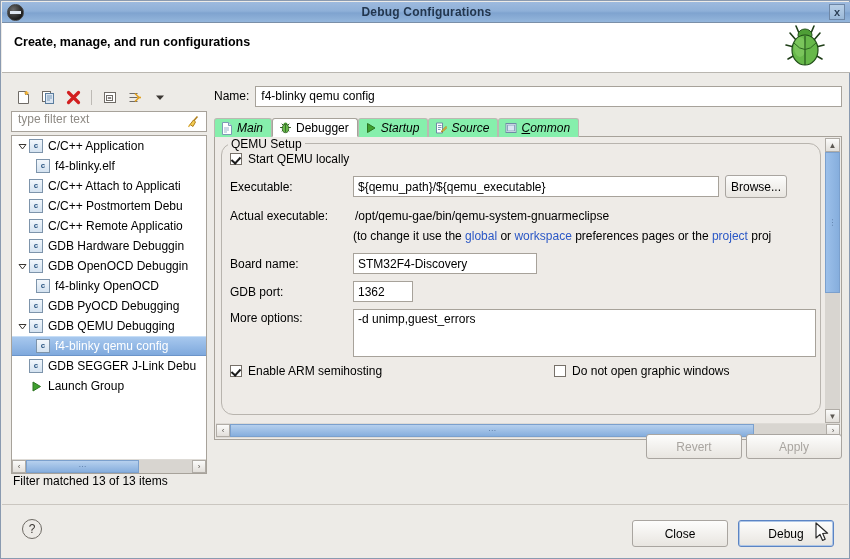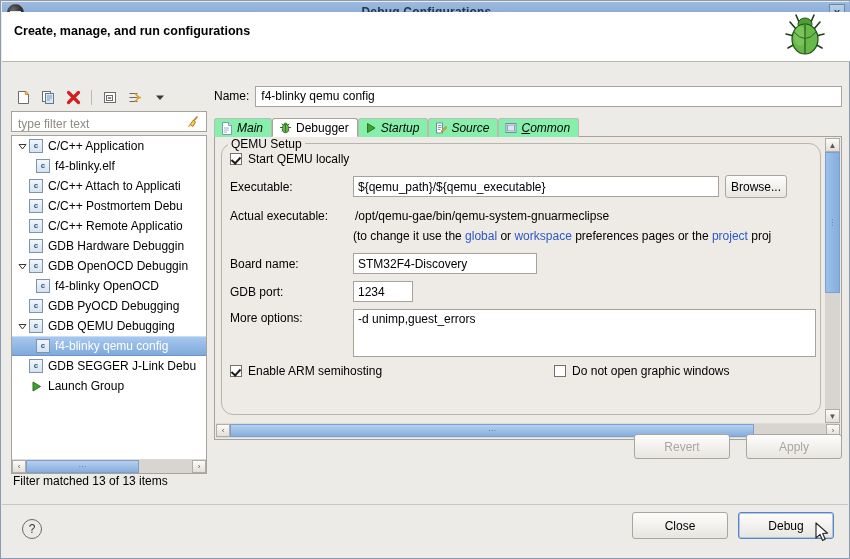--- a/index.html
+++ b/index.html
@@ -48,21 +48,21 @@
   .title-close {
     width: 16px; height: 16px; margin-right: 5px;
     border: 1px solid #6e87a6;
     background: linear-gradient(to bottom, #b9d0e8, #9ab8d8);
     color: #2b3f56; font-size: 11px; font-weight: bold;
     display: flex; align-items: center; justify-content: center;
     flex: none; box-sizing: border-box;
   }
   
   .header {
-    position: absolute; left: 1px; top: 11px;
+    position: absolute; left: 1px; top: 22px;
     width: 848px; height: 50px;
     background: #ffffff;
     border-bottom: 1px solid #b9b6b0;
     box-sizing: border-box;
   }
   .header-title {
     position: absolute; left: 12px; top: 12px;
     font-size: 12.5px; font-weight: bold; color: #000;
   }
   .bug {
@@ -84,21 +84,21 @@
   }
   .tb-sep {
     width: 1px; height: 15px; background: #bdbab5; margin: 0 3px;
   }
   .filterbox {
     position: relative;
     height: 21px; margin-top: 2px;
     background: #fff;
     border: 1px solid #a7a29a;
     box-sizing: border-box;
-    display: flex; align-items: flex-end;
+    display: flex; align-items: flex-start;
   }
   .filter-ph {
     padding-left: 6px; color: #8e8a84; font-size: 12px;
   }
   .broom { position: absolute; right: 6px; top: 3px; }
   .tree {
     position: absolute; left: 0; top: 50px;
     width: 196px; height: 328px;
     background: #fff;
     border: 1px solid #a7a29a;
@@ -277,38 +277,38 @@
     display: flex; align-items: center; justify-content: center;
     color: #5d7ea8; font-size: 8px;
   }
   .panel-hscroll {
     position: absolute; left: 1px; right: 1px; bottom: 1px;
     height: 15px; background: #dedbd6;
     display: flex; align-items: center;
   }
   .action-row {
     position: absolute; right: 0; top: 349px;
-    display: flex; gap: 16px; padding-left: 10px;
+    display: flex; gap: 4px; padding-left: 10px;
   }
   .action-row .btn { width: 96px; height: 25px; }
   
   .footer {
     position: absolute; left: 1px; right: 1px; bottom: 1px;
     height: 52px;
     background: #edebe7;
     border-top: 1px solid #cac6c0;
   }
   .help-icon {
     position: absolute; left: 20px; top: 14px;
     width: 18px; height: 18px; border-radius: 50%;
     border: 1px solid #6e6a64; color: #3b3733;
     font-size: 12px; display: flex; align-items: center; justify-content: center;
   }
   .footer-btns {
-    position: absolute; right: 14px; top: 7px;
+    position: absolute; right: 14px; top: 15px;
     display: flex; gap: 10px;
   }
   .footer-btns .btn { width: 96px; height: 27px; }
   .btn.focus {
     border: 1px solid #5b84c4;
     box-shadow: 0 0 0 1px #aec6e6 inset;
   }
   .cursor { position: absolute; left: 814px; top: 521px; }
 </style>
 </head>
@@ -588,21 +588,21 @@
           </div>
 
           <div class="frow">
             <span class="flabel">Board name:</span>
             <div class="txt" style="width:184px">STM32F4-Discovery</div>
           </div>
 
 
           <div class="frow">
             <span class="flabel">GDB port:</span>
-            <div class="txt" style="width:60px">1234</div>
+            <div class="txt" style="width:60px">1362</div>
           </div>
 
           <div class="frow" style="align-items:flex-start">
             <span class="flabel" style="padding-top:2px">More options:</span>
             <div class="txtarea" style="width:463px;height:48px">-d unimp,guest_errors</div>
           </div>
 
           <div class="frow" style="margin-top:3px">
             <span class="chk on"></span>
             <span>Enable ARM semihosting</span>

